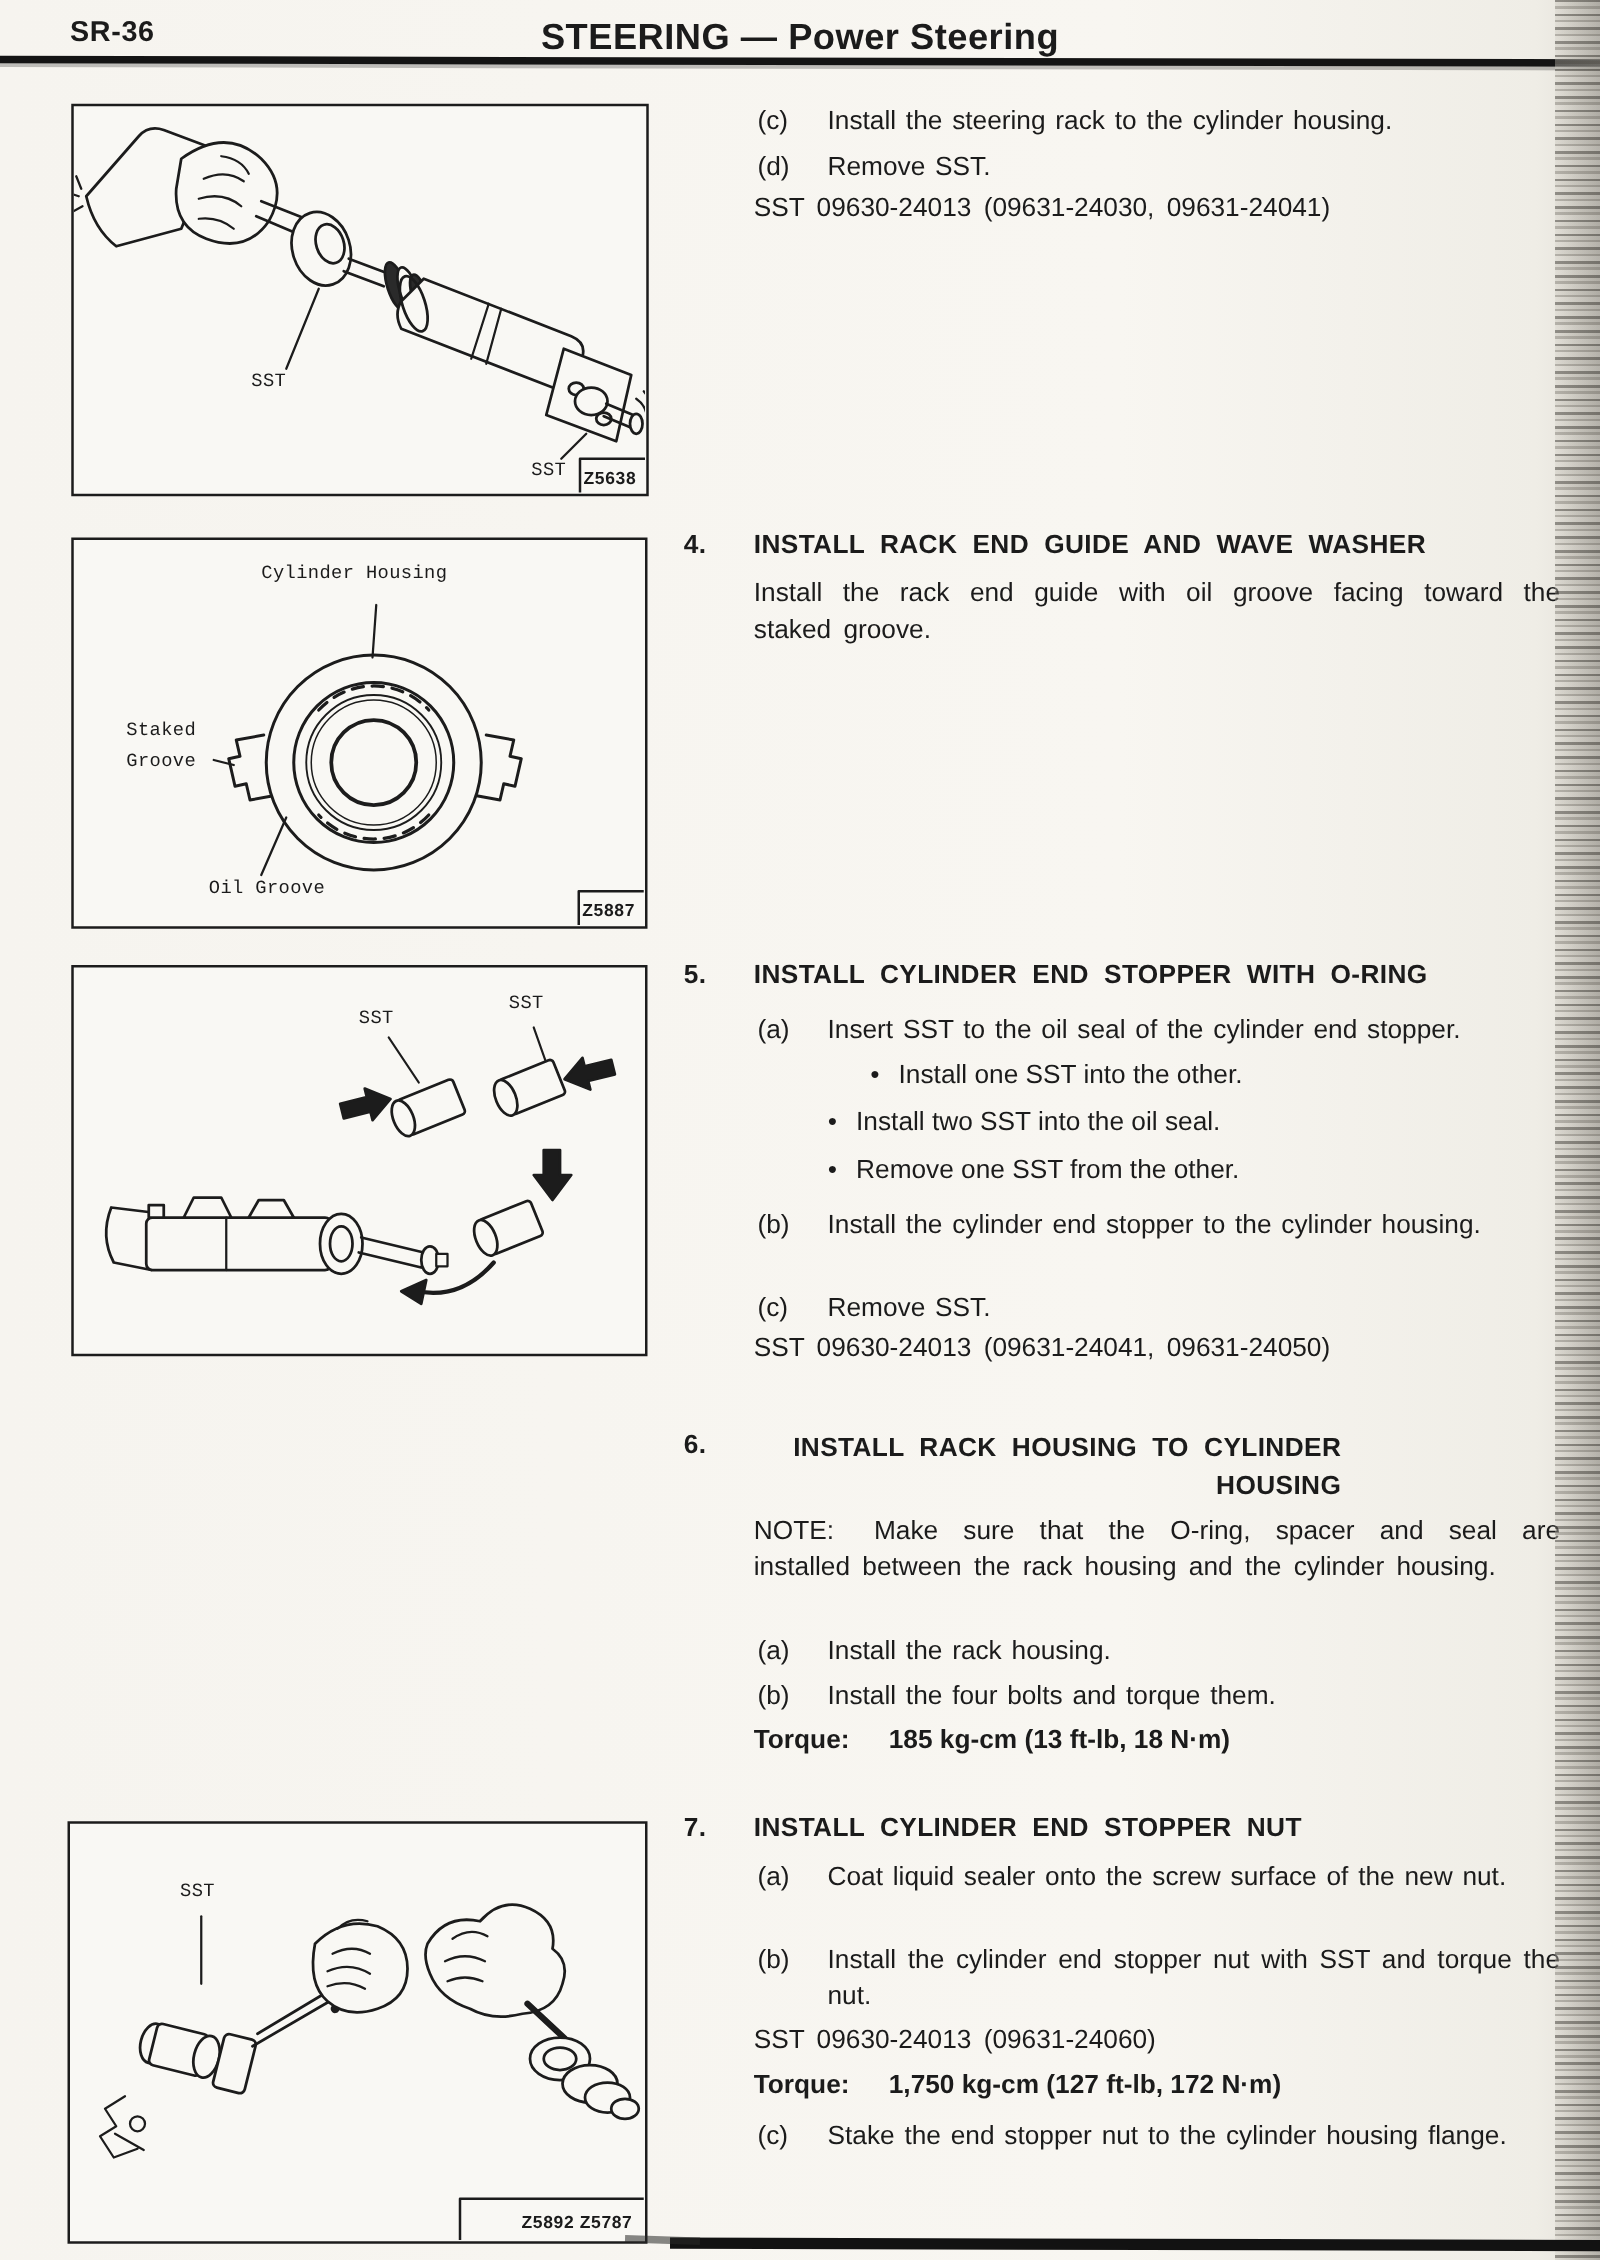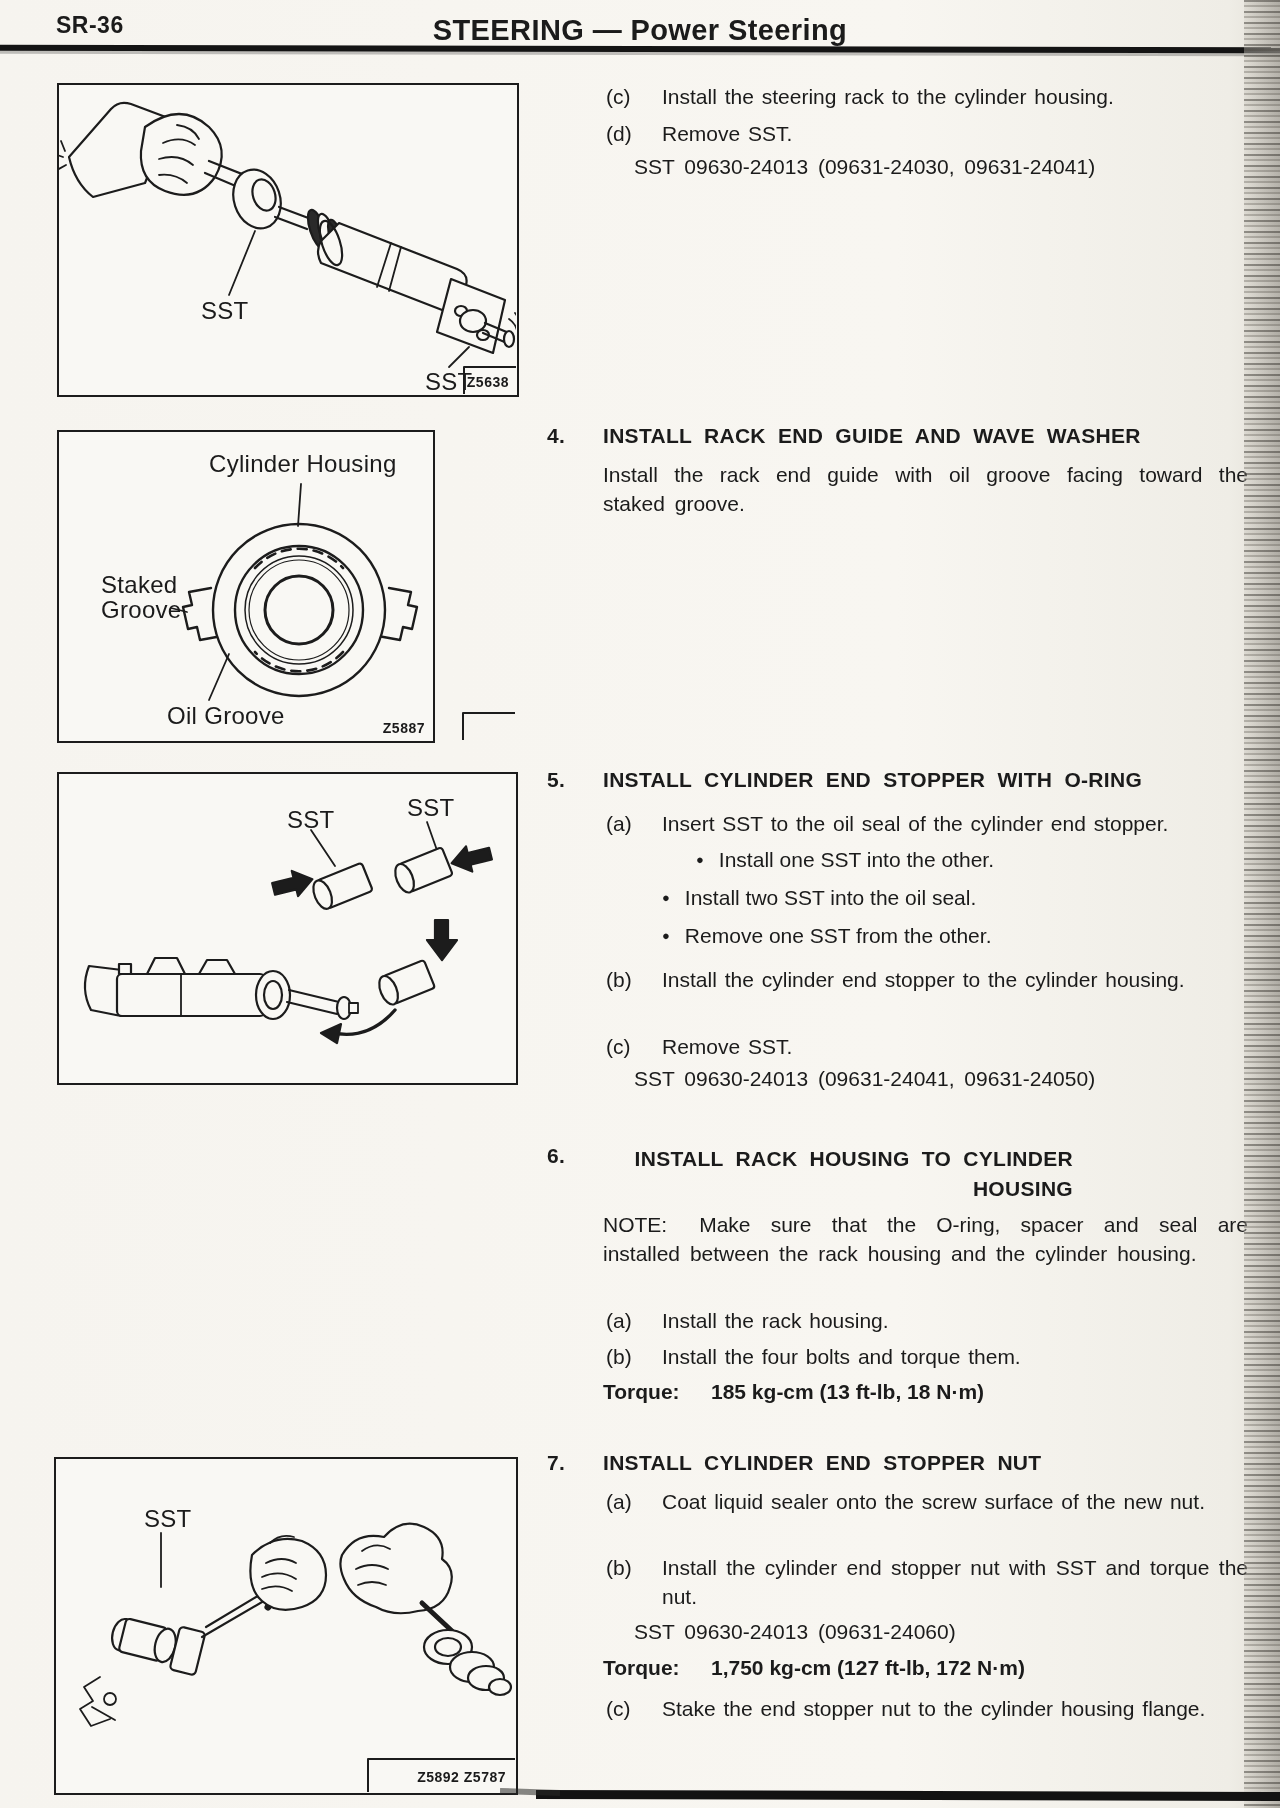--- a/index.html
+++ b/index.html
@@ -8,36 +8,36 @@
     background:linear-gradient(90deg,#f6f4ef 0%,#f8f6f1 70%,#efede6 96%,#e2dfd7 100%);
     font-family:"Liberation Sans", sans-serif;color:#1b1b1b;
   }
   
   .hdr-num{position:absolute;left:56px;top:12px;font-size:23px;font-weight:bold;letter-spacing:.5px;}
   .hdr-title{position:absolute;left:360px;top:14px;width:560px;text-align:center;font-size:29px;font-weight:bold;letter-spacing:.4px;}
   .hdr-rule{position:absolute;left:0;top:46px;width:1280px;height:6px;background:#141414;box-shadow:0 3px 0 rgba(20,20,20,.25);transform:rotate(.12deg);}
   
   .fig{position:absolute;margin:0;border:2.5px solid #1c1c1c;background:#f9f8f4;box-sizing:border-box;}
   .fig svg{position:absolute;left:0;top:0;}
-  .fig-label{position:absolute;font-size:24px;letter-spacing:.3px;white-space:nowrap;}
+  .fig-label{position:absolute;font-size:15px;letter-spacing:.3px;white-space:nowrap;font-family:Liberation Mono, monospace;}
   .fig-code{position:absolute;font-size:14px;font-weight:bold;letter-spacing:.5px;white-space:nowrap;}
   
   .sec-title{position:absolute;left:547px;font-size:21px;font-weight:bold;letter-spacing:.3px;word-spacing:6px;}
   .sec-title .num{display:inline-block;width:56px;vertical-align:top;}
   .sec-title .ttl{display:inline-block;vertical-align:top;white-space:nowrap;}
   .sec-title .ttl.wrap{white-space:normal;width:470px;line-height:30px;text-align:right;}
   .para{position:absolute;font-size:21px;line-height:29px;word-spacing:4px;}
   .just{text-align:justify;}
   .step{position:absolute;display:flex;font-size:21px;line-height:29px;}
   .step .letter{width:56px;flex:none;}
   .step .stext{flex:1;word-spacing:2px;}
   .oneline{white-space:nowrap;}
   .bullet{position:absolute;font-size:21px;white-space:nowrap;}
   .bullet .bdot{font-size:13px;vertical-align:3px;margin-right:15px;}
-  .sstline{position:absolute;font-size:21px;white-space:nowrap;word-spacing:4px;margin-left:31px;}
+  .sstline{position:absolute;font-size:21px;white-space:nowrap;word-spacing:4px;}
   .torque{position:absolute;font-size:21px;font-weight:bold;white-space:nowrap;}
   .torque .t-label{display:inline-block;width:108px;}
   .note-label{margin-right:32px;}
   
   .noise-strip{
     position:absolute;left:1244px;top:0;width:36px;height:1808px;
     background:
       repeating-linear-gradient(to bottom, rgba(65,62,56,.50) 0 2px, rgba(205,202,193,.18) 2px 5px, rgba(120,116,108,.42) 5px 7px, rgba(232,229,221,.2) 7px 11px),
       linear-gradient(90deg, rgba(190,186,177,.25), rgba(120,117,110,.55));
   }
@@ -84,21 +84,21 @@
       </g>
       <path d="M196,146 L170,210" stroke-width="1.8"></path>
       <path d="M410,262 L390,282" stroke-width="1.8"></path>
       <path d="M405,282 L457,282 M405,282 L405,309" stroke-width="2"></path>
     </svg>
     <span class="fig-label" style="left:142px;top:212px">SST</span>
     <span class="fig-label" style="left:366px;top:283px">SST</span>
     <span class="fig-code" style="right:8px;bottom:5px">Z5638</span>
   </figure>
 
-  <figure class="fig" style="left:57px;top:430px;width:378px;height:313px">
+  <figure class="fig" style="left:57px;top:430px;width:461px;height:313px">
     <svg width="456" height="308" viewBox="0 0 456 308" fill="none" stroke="#1c1c1c" stroke-width="2.4" stroke-linecap="round" stroke-linejoin="round">
       <g>
         <path d="M152,156 l-22,4 3,13 -9,2 5,22 9,-2 3,13 22,-4" fill="#f9f8f4"></path>
         <path d="M330,156 l22,4 -3,13 9,2 -5,22 -9,-2 -3,13 -22,-4" fill="#f9f8f4"></path>
         <circle cx="240" cy="178" r="86" fill="#f9f8f4"></circle>
         <circle cx="240" cy="178" r="64"></circle>
         <circle cx="240" cy="178" r="54" stroke-width="1.5"></circle>
         <circle cx="240" cy="178" r="50" stroke-width="1.2"></circle>
         <path d="M196,136 A60,60 0 0 1 284,136" stroke-width="2.6" stroke-dasharray="9,7"></path>
         <path d="M284,220 A60,60 0 0 1 196,220" stroke-width="2.6" stroke-dasharray="9,7"></path>

